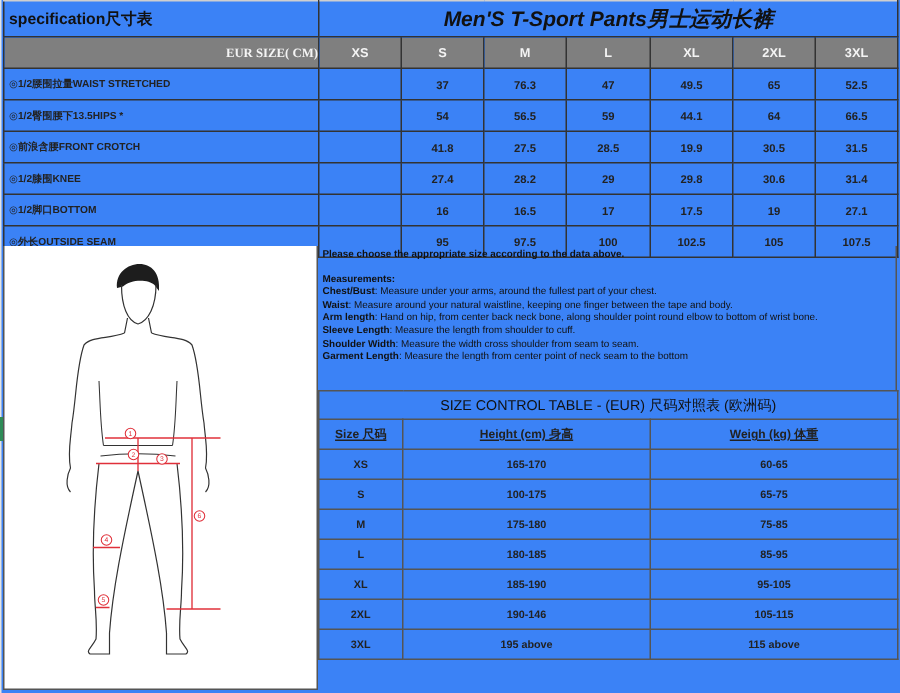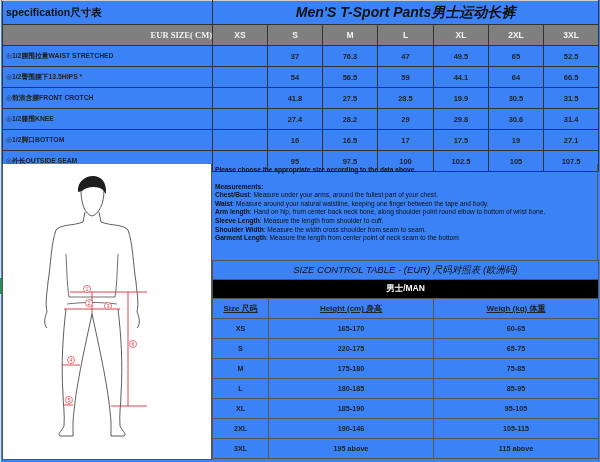--- a/index.html
+++ b/index.html
@@ -27,21 +27,21 @@
   .figure-box { position: absolute; left: 2px; top: 164px; width: 210px; height: 296px;
                 border: 1px solid #555; border-top: none; box-sizing: border-box; background: #fff; }
   .notes { position: absolute; left: 212px; top: 164px; width: 386px; height: 96px;
            border-right: 1px solid #555; box-sizing: border-box; padding: 2px 3px;
            font-size: 6.6px; line-height: 8.6px; color: #111; white-space: normal; }
   .notes b { font-weight: bold; }
   .notes .gap { height: 8px; }
 
   #ctrl { left: 212px; top: 260px; width: 386px; }
   #ctrl td { border: 1px solid #555; text-align: center; font-size: 7.2px; font-weight: bold; color: #222; height: 19px; }
-  #ctrl tr.ctitle td { font-size: 9.5px; font-weight: normal; color: #111; height: 18px; font-style: italic; }
+  #ctrl tr.ctitle td { font-size: 9.5px; font-weight: normal; color: #111; height: 18px; }
   #ctrl tr.man td { background: #000; color: #fff; font-size: 8.5px; height: 18px; }
   #ctrl tr.chead td { font-size: 8px; height: 19px; text-decoration: underline; }
   #ctrl tr.crow td { height: 19px; }
 
   .green-mark { position: absolute; left: 0; top: 278px; width: 2px; height: 16px; background: #2e8b57; }
   svg { display: block; }
 </style>
 </head>
 <body>
 
@@ -201,36 +201,33 @@
   <table id="ctrl">
     <colgroup>
         <col style="width:56px">
         <col style="width:165px">
         <col style="width:165px">
       </colgroup>
     <tbody>
         <tr class="ctitle">
       <td colspan="3">SIZE CONTROL TABLE - (EUR) 尺码对照表  (欧洲码)</td>
     </tr>
-    <tr class="man">
-      <td colspan="3">男士/MAN</td>
-    </tr>
     <tr class="chead">
       <td>Size 尺码</td>
       <td>Height (cm) 身高</td>
       <td>Weigh (kg) 体重</td>
     </tr>
     <tr class="crow">
       <td>XS</td>
       <td>165-170</td>
       <td>60-65</td>
     </tr>
     <tr class="crow">
       <td>S</td>
-      <td>220-175</td>
+      <td>100-175</td>
       <td>65-75</td>
     </tr>
     <tr class="crow">
       <td>M</td>
       <td>175-180</td>
       <td>75-85</td>
     </tr>
     <tr class="crow">
       <td>L</td>
       <td>180-185</td>

